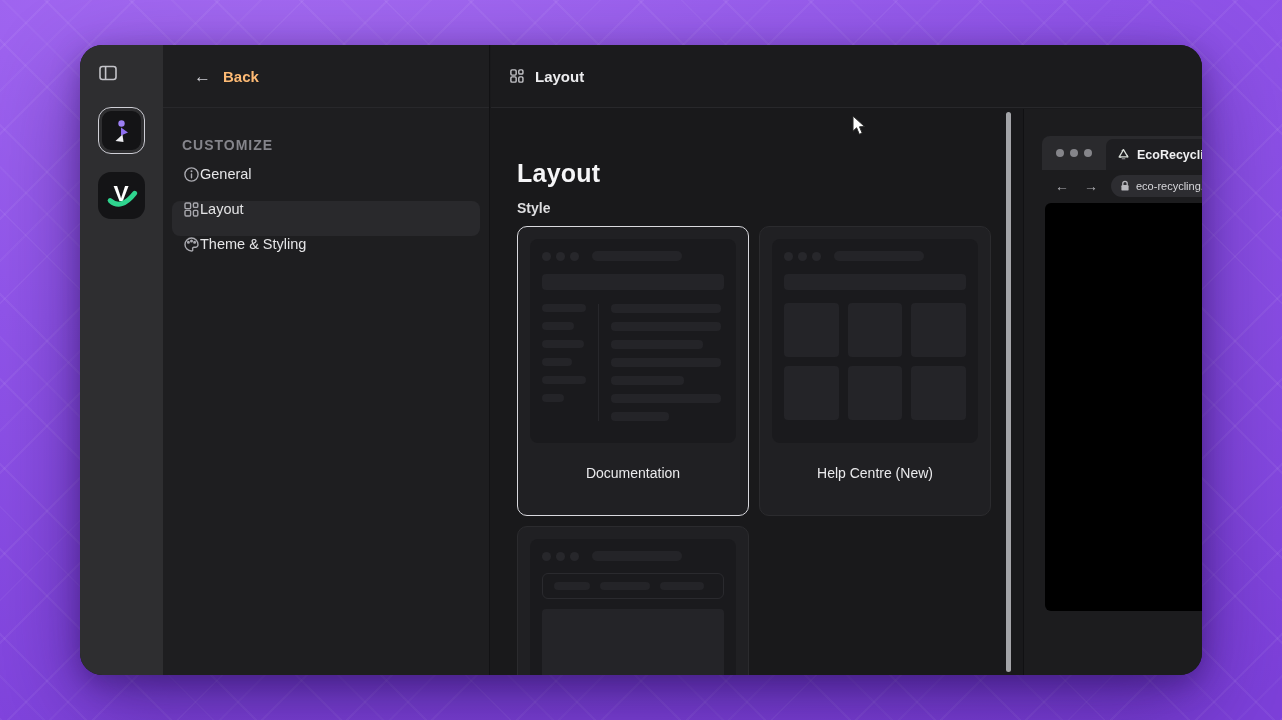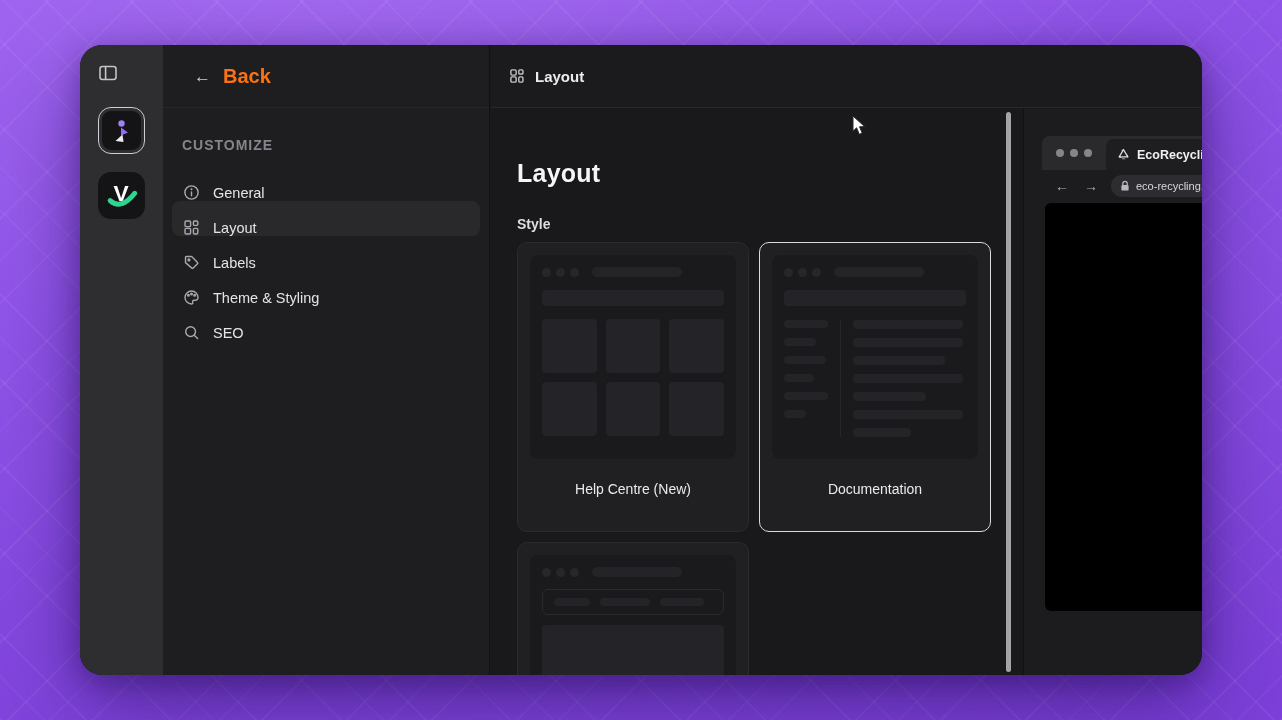--- a/index.html
+++ b/index.html
@@ -29,38 +29,38 @@
   .rail-toggle { position:absolute; left:18px; top:18px; width:20px; height:20px; cursor:pointer; }
   .ws { position:absolute; left:18px; width:47px; height:47px; border-radius:13px; background:#141416;
         display:flex; align-items:center; justify-content:center; cursor:pointer; }
   .ws1 { top:62px; border:1.5px solid #cfcfd6; box-shadow:0 0 0 3px #2e2e30 inset; }
   .ws2 { top:127px; }
 
   
   .nav { position:absolute; left:83px; top:0; bottom:0; width:327px; background:#1e1e20; border-right:1px solid #121214; }
   .nav-header { height:63px; display:flex; align-items:center; gap:12px; padding-left:31px; border-bottom:1px solid #28282b; cursor:pointer; }
   .back-arrow { color:#cfcfd4; font-size:17px; line-height:1; }
-  .back-label { color:#f97316; font-size:20px; font-weight:700; }
+  .back-label { color:#fdba74; font-size:15px; font-weight:700; }
   .nav-body { padding:20px 9px 0 9px; }
   .nav-section { color:#85858b; font-size:14px; font-weight:700; letter-spacing:.07em; margin:9px 0 13px 10px; }
-  .nav-item { height:35px; border-radius:8px; display:flex; align-items:flex-end; gap:13px; padding:0 11px; cursor:pointer; color:#e4e4e6; font-size:14.5px; font-weight:500; }
+  .nav-item { height:35px; border-radius:8px; display:flex; align-items:flex-start; padding:0 11px; cursor:pointer; color:#e4e4e6; font-size:14.5px; font-weight:500; }
   .nav-item.active { background:#29292c; }
   .nav-item .nicon { width:17px; height:17px; flex:0 0 17px; display:flex; }
   .nav-item svg { width:17px; height:17px; stroke:#a8a8ae; stroke-width:1.4; fill:none; stroke-linecap:round; stroke-linejoin:round; }
 
   
   .topbar { position:absolute; left:411px; right:0; top:0; height:63px; background:#1b1b1d; border-bottom:1px solid #28282b;
             display:flex; align-items:center; gap:10px; padding-left:18px; }
   .topbar svg { width:16px; height:16px; stroke:#c4c4c8; stroke-width:1.5; fill:none; }
   .topbar-title { color:#ececee; font-size:15px; font-weight:600; }
 
   
   .main { position:absolute; left:411px; top:64px; width:516px; bottom:0; background:#19191b; padding:50px 0 0 26px; overflow:hidden; }
   .h1 { color:#f5f5f7; font-size:25px; font-weight:700; letter-spacing:.01em; }
-  .style-label { margin-top:28px; color:#dedee0; font-size:14px; font-weight:600; }
+  .style-label { margin-top:12px; color:#dedee0; font-size:14px; font-weight:600; }
   .cards { margin-top:10px; display:flex; gap:10px; flex-wrap:wrap; width:474px; }
   .card { width:232px; height:290px; border-radius:10px; background:#202023; border:1px solid #2b2b2e; padding:12px; cursor:pointer;
           display:flex; flex-direction:column; }
   .card.selected { border:1.5px solid #d9d9de; }
   .card-label { flex:1; display:flex; align-items:center; justify-content:center; color:#eaeaec; font-size:14px; font-weight:500; }
   .mock { height:204px; background:#1a1a1d; border-radius:8px; padding:12px; overflow:hidden; }
   .m-top { display:flex; align-items:center; gap:5px; }
   .m-dot { width:9px; height:9px; border-radius:50%; background:#27272b; }
   .m-title { width:90px; height:10px; border-radius:5px; background:#242428; margin-left:8px; }
   .m-search { margin-top:13px; height:16px; border-radius:4px; background:#242428; }
@@ -151,45 +151,27 @@
                 <rect x="10.4" y="2" width="4.4" height="4.4" rx="1.2"></rect>
                 <rect x="2" y="9.4" width="5.6" height="5.6" rx="1.2"></rect>
                 <rect x="10.4" y="9.4" width="4.4" height="5.6" rx="1.2"></rect>
               </svg>
             </span>
             <span>Layout</span>
           </div>
           <div class="nav-item">
             <span class="nicon">
               <svg viewBox="0 0 17 17">
-                <path d="M2.5 8.2 V3.3 a.8.8 0 0 1 .8-.8 h4.9 a1 1 0 0 1 .7.3 l5.6 5.6 a1 1 0 0 1 0 1.4 l-4.3 4.3 a1 1 0 0 1 -1.4 0 L2.8 8.9 a1 1 0 0 1 -.3-.7 Z"></path>
-                <circle cx="5.9" cy="5.9" r="0.9"></circle>
-              </svg>
-            </span>
-            <span>Labels</span>
-          </div>
-          <div class="nav-item">
-            <span class="nicon">
-              <svg viewBox="0 0 17 17">
                 <path d="M8.5 2 a6.5 6.5 0 1 0 0 13 c1.1 0 1.6-.9 1.2-1.7 -.4-.9.2-2 1.3-2 h1.4 A2.6 2.6 0 0 0 15 8.7 6.5 6.5 0 0 0 8.5 2 Z"></path>
                 <circle cx="5.4" cy="6.2" r="0.8"></circle>
                 <circle cx="8.5" cy="4.9" r="0.8"></circle>
                 <circle cx="11.6" cy="6.2" r="0.8"></circle>
               </svg>
             </span>
             <span>Theme &amp; Styling</span>
-          </div>
-          <div class="nav-item">
-            <span class="nicon">
-              <svg viewBox="0 0 17 17">
-                <circle cx="7.6" cy="7.6" r="4.9"></circle>
-                <line x1="11.2" y1="11.2" x2="14.6" y2="14.6"></line>
-              </svg>
-            </span>
-            <span>SEO</span>
           </div>
         </div>
     </div>
   </div>
 
   <div class="topbar">
     <svg viewBox="0 0 17 17">
         <g stroke-width="1.5">
           <rect x="2" y="2" width="5.6" height="5.6" rx="1.2"></rect>
           <rect x="10.4" y="2" width="4.4" height="4.4" rx="1.2"></rect>
@@ -197,40 +179,20 @@
           <rect x="10.4" y="9.4" width="4.4" height="5.6" rx="1.2"></rect>
         </g>
       </svg>
     <span class="topbar-title">Layout</span>
   </div>
 
   <div class="main">
     <div class="h1">Layout</div>
     <div class="style-label">Style</div>
     <div class="cards" id="style-cards">
-        <div class="card">
-          <div class="mock">
-            <div class="m-top">
-              <span class="m-dot"></span>
-              <span class="m-dot"></span>
-              <span class="m-dot"></span>
-              <span class="m-title"></span>
-            </div>
-            <div class="m-search"></div>
-            <div class="m-grid">
-              <div class="m-cell"></div>
-              <div class="m-cell"></div>
-              <div class="m-cell"></div>
-              <div class="m-cell"></div>
-              <div class="m-cell"></div>
-              <div class="m-cell"></div>
-            </div>
-          </div>
-          <div class="card-label">Help Centre (New)</div>
-        </div>
         <div class="card selected">
           <div class="mock">
             <div class="m-top">
               <span class="m-dot"></span>
               <span class="m-dot"></span>
               <span class="m-dot"></span>
               <span class="m-title"></span>
             </div>
             <div class="m-search"></div>
             <div class="m-body">
@@ -257,20 +219,40 @@
           <div class="card-label">Documentation</div>
         </div>
         <div class="card">
           <div class="mock">
             <div class="m-top">
               <span class="m-dot"></span>
               <span class="m-dot"></span>
               <span class="m-dot"></span>
               <span class="m-title"></span>
             </div>
+            <div class="m-search"></div>
+            <div class="m-grid">
+              <div class="m-cell"></div>
+              <div class="m-cell"></div>
+              <div class="m-cell"></div>
+              <div class="m-cell"></div>
+              <div class="m-cell"></div>
+              <div class="m-cell"></div>
+            </div>
+          </div>
+          <div class="card-label">Help Centre (New)</div>
+        </div>
+        <div class="card">
+          <div class="mock">
+            <div class="m-top">
+              <span class="m-dot"></span>
+              <span class="m-dot"></span>
+              <span class="m-dot"></span>
+              <span class="m-title"></span>
+            </div>
             <div class="m-pillbar">
               <span class="m-pill" style="width:36px"></span>
               <span class="m-pill" style="width:50px"></span>
               <span class="m-pill" style="width:44px"></span>
             </div>
             <div class="m-block"></div>
           </div>
         </div>
       </div>
   </div>

